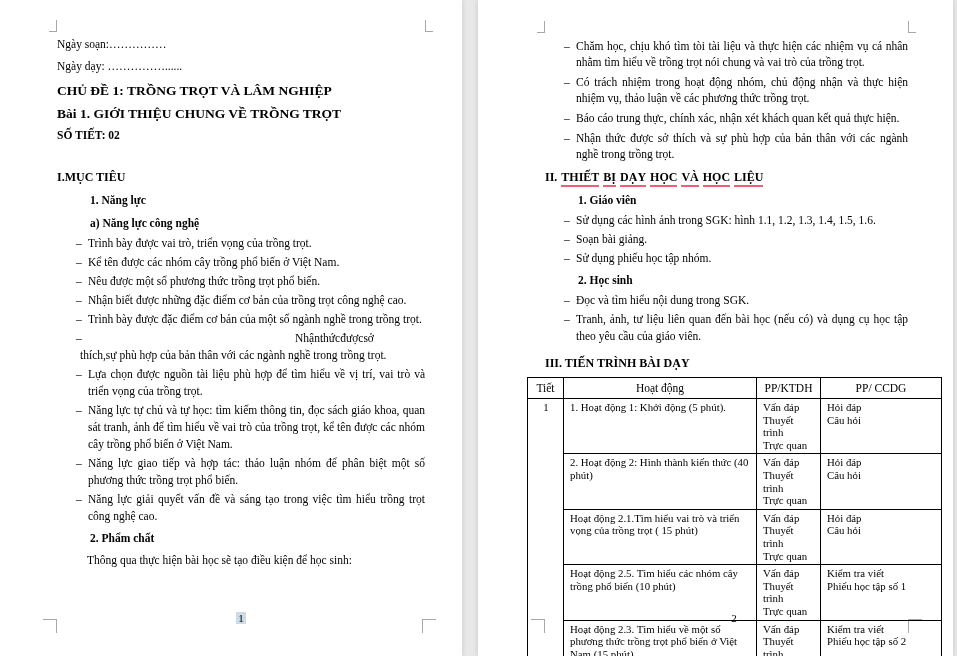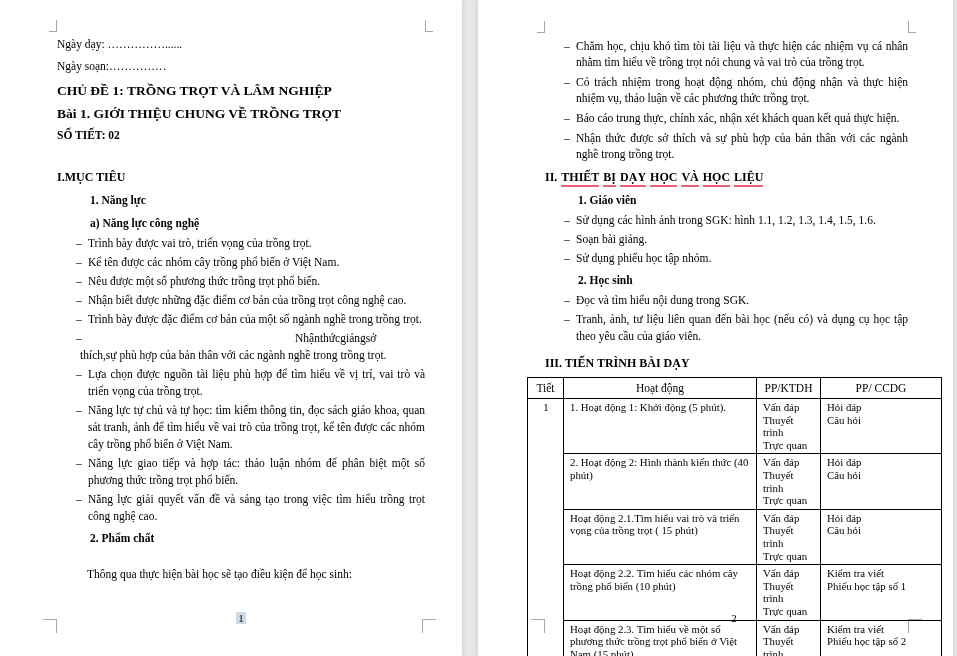--- a/index.html
+++ b/index.html
@@ -30,21 +30,21 @@
 
   .date-line { line-height:22px; }
 
   .title { font-weight:bold; }
   .title.lg { font-size:13.5px; line-height:23px; }
   .title.lg.first { margin-top:2px; }
   .title.sm { font-size:11.5px; line-height:21px; }
 
   .h1 { font-weight:bold; font-size:12px; line-height:20px; margin-top:21px; }
   .h2 { font-weight:bold; margin-left:33px; line-height:20px; margin-top:3px; }
-  .para { margin-left:30px; line-height:17px; margin-top:18px; }
+  .para { margin-left:30px; line-height:17px; margin-top:4px; }
 
   .bullets { margin-top:2px; }
   .bullet { display:flex; margin-left:19px; line-height:17px; }
   .bullet + .bullet { margin-top:2px; }
   .dash { flex:0 0 12px; width:12px; }
   .btext { flex:1; text-align:justify; }
 
   
   .bullets.tight .bullet { line-height:16px; }
   .bullets.tight .bullet + .bullet { margin-top:4px; }
@@ -77,22 +77,22 @@
 
 <div class="canvas">
 
   <div class="page page-left">
     <div class="mark tl" style="left:49px;top:20px;"></div>
     <div class="mark tr" style="left:425px;top:20px;"></div>
     <div class="mark bl" style="left:43px;top:619px;"></div>
     <div class="mark br" style="left:422px;top:619px;"></div>
 
     <div class="content-l">
+      <div class="date-line">Ngày soạn:……………</div>
       <div class="date-line">Ngày dạy: ……………......</div>
-      <div class="date-line">Ngày soạn:……………</div>
 
       <div class="title lg first">CHỦ ĐỀ 1: TRỒNG TRỌT VÀ LÂM NGHIỆP</div>
       <div class="title lg">Bài 1. GIỚI THIỆU CHUNG VỀ TRỒNG TRỌT</div>
       <div class="title sm">SỐ TIẾT: 02</div>
 
       <div class="h1">I.MỤC TIÊU</div>
       <div class="h2">1. Năng lực</div>
       <div class="h2">a) Năng lực công nghệ</div>
 
       <div class="bullets">
@@ -122,21 +122,21 @@
             <span class="btext">Trình bày được đặc điểm cơ bản của một số ngành nghề trong trồng trọt.</span>
           </div>
         </div>
 
       <div class="bullet special">
         <span class="dash">–</span>
         <span class="spread">
 
         <span>Nhận</span>
             <span>thức</span>
-            <span>giảng</span>
+            <span>được</span>
             <span>sở</span>
           </span>
       </div>
       <div class="special-line2">thích,sự phù hợp của bản thân với các ngành nghề trong trồng trọt.</div>
 
 
       <div class="bullets">
 
           <div class="bullet">
             <span class="dash">–</span>
@@ -265,21 +265,21 @@
                 <td>2. Hoạt động 2: Hình thành kiến thức (40 phút)</td>
                 <td>Vấn đáp<br>Thuyết trình<br>Trực quan</td>
                 <td>Hỏi đáp<br>Câu hỏi</td>
               </tr>
               <tr>
                 <td>Hoạt động 2.1.Tìm hiểu vai trò và triển vọng của trồng trọt ( 15 phút)</td>
                 <td>Vấn đáp<br>Thuyết trình<br>Trực quan</td>
                 <td>Hỏi đáp<br>Câu hỏi</td>
               </tr>
               <tr>
-                <td>Hoạt động 2.2. Tìm hiểu các nhóm cây trồng phổ biến (10 phút)</td>
+                <td>Hoạt động 2.5. Tìm hiểu các nhóm cây trồng phổ biến (10 phút)</td>
                 <td>Vấn đáp<br>Thuyết trình<br>Trực quan</td>
                 <td>Kiểm tra viết<br>Phiếu học tập số 1</td>
               </tr>
               <tr>
                 <td>Hoạt động 2.3. Tìm hiểu về một số phương thức trồng trọt phổ biến ở Việt Nam (15 phút)</td>
                 <td>Vấn đáp<br>Thuyết trình<br>Trực quan</td>
                 <td>Kiểm tra viết<br>Phiếu học tập số 2</td>
               </tr>
             </tbody>
         </table>

